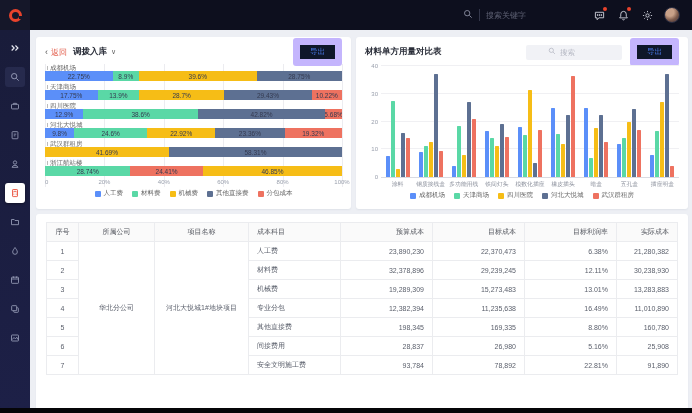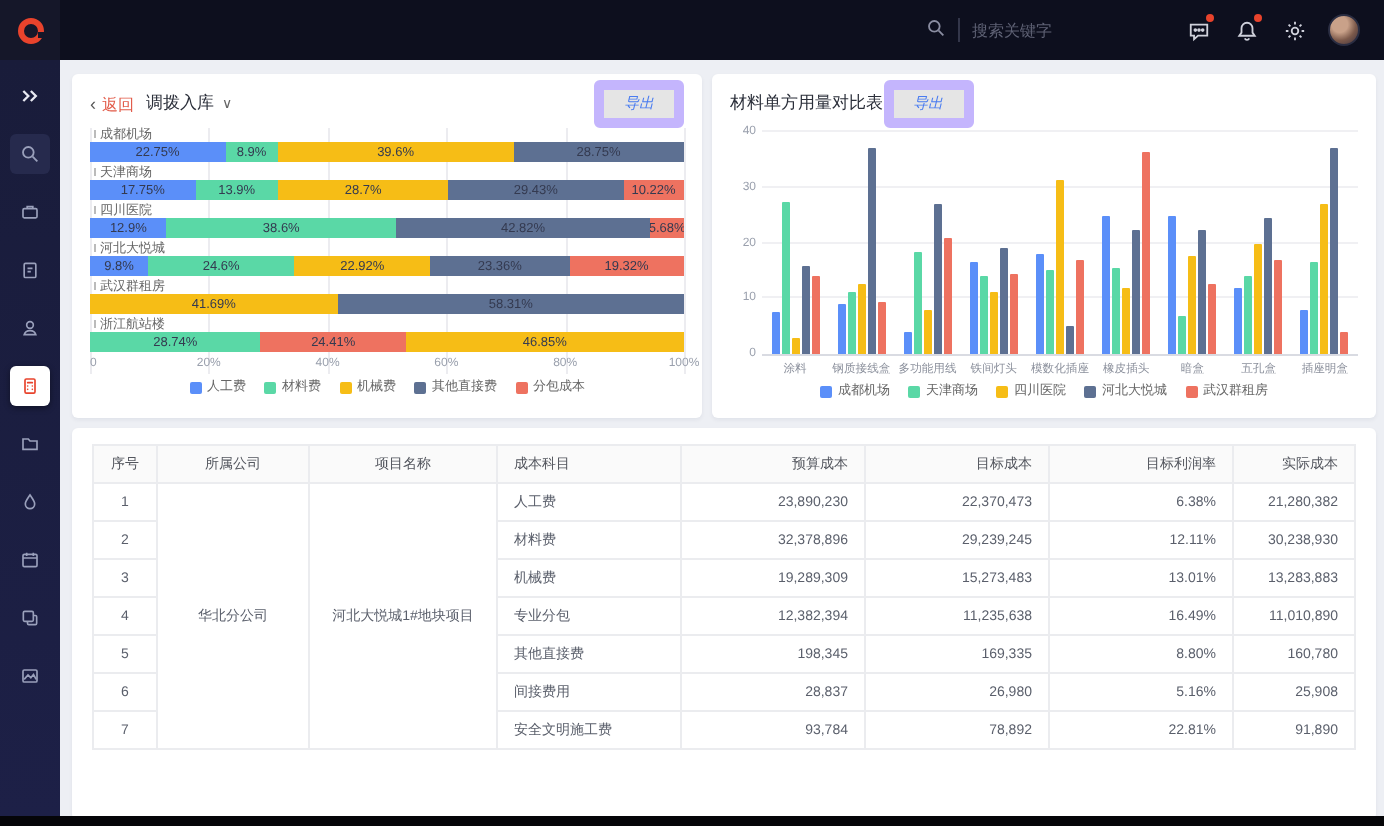--- a/index.html
+++ b/index.html
@@ -32,23 +32,23 @@
   .main { position:absolute; left:30px; top:30px; width:662px; height:378px; background:#edeff4; padding:7px 4px 0 6px; }
   .cards-row { display:flex; gap:5px; }
   .card { background:#fff; border-radius:3px; box-shadow:0 1px 2px rgba(20,30,60,.06); }
   .card-left { width:315px; height:172px; padding:7px 9px 5px 9px; }
   .card-right { flex:1; height:172px; padding:7px 9px 5px 9px; display:flex; flex-direction:column; }
   .card-table { margin-top:5px; height:196px; padding:8px 10px; }
 
   .panel-head { display:flex; align-items:center; height:16px; }
   .back-chev { color:#555; font-size:9px; margin-right:3px; }
   .back-label { color:#e25c4a; font-size:8px; margin-right:6px; cursor:pointer; }
-  .panel-title { color:#2b2f3a; font-size:8.5px; font-weight:normal; }
+  .panel-title { color:#2b2f3a; font-size:8.5px; font-weight:bold; }
   .caret { color:#666; font-size:7px; margin-left:4px; }
-  .export-btn { margin-left:auto; border:5px solid #c4b5fd; color:#4a7cf0; background:#e5e5e5; font-size:7.5px; border-radius:3px; padding:2px 10px; cursor:pointer; font-family:"Liberation Sans",sans-serif;font-style:italic; }
+  .export-btn { margin-left:auto; border:7px solid #c4b5fd; color:#4a7cf0; background:#0f172a; font-size:7.5px; border-radius:3px; padding:2px 10px; cursor:pointer; font-family:"Liberation Sans",sans-serif; }
   .mini-search { margin-left:auto; margin-right:8px; width:96px; height:15px; background:#f1f2f6; border-radius:2px; display:flex; align-items:center; justify-content:center; gap:4px; color:#aaa; }
   .mini-search .mag { font-size:8px; color:#b6b9c4; }
   .mini-search input { border:none; background:transparent; outline:none; width:40px; font-size:7.5px; color:#888; font-family:"Liberation Sans",sans-serif; }
   .mini-search input::placeholder { color:#b4b7c2; }
 
   
   .stacked-wrap { position:relative; margin-top:4px; }
   .stacked-grid { position:absolute; left:0; top:0; right:0; bottom:0; }
   .vline { position:absolute; top:0; bottom:0; width:1px; background:#ececf0; }
   .hrow { position:relative; margin-bottom:2px; }
@@ -301,20 +301,29 @@
           <span class="leg-item">
             <span class="leg-swatch" style="background: rgb(238, 114, 96);"></span>
             <span>分包成本</span>
           </span>
         </div>
     </div>
 
     <div class="card card-right">
       <div class="panel-head">
         <span class="panel-title">材料单方用量对比表</span>
+        <div class="mini-search">
+          <span class="mag">
+            <svg width="8" height="8" viewBox="0 0 12 12" fill="none" stroke="currentColor" stroke-width="1.2">
+                <circle cx="5" cy="5" r="3.2"></circle>
+                <line x1="7.6" y1="7.6" x2="10.4" y2="10.4"></line>
+              </svg>
+          </span>
+          <input type="text" placeholder="搜索" style="">
+        </div>
         <button class="export-btn" style="margin-left:0;">导出</button>
       </div>
       <div class="gchart">
         <div class="gplot">
             <span class="ylab" style="bottom: 0%;">0</span>
             <div class="hline" style="bottom: 25%;"></div>
             <span class="ylab" style="bottom: 25%;">10</span>
             <div class="hline" style="bottom: 50%;"></div>
             <span class="ylab" style="bottom: 50%;">20</span>
             <div class="hline" style="bottom: 75%;"></div>

